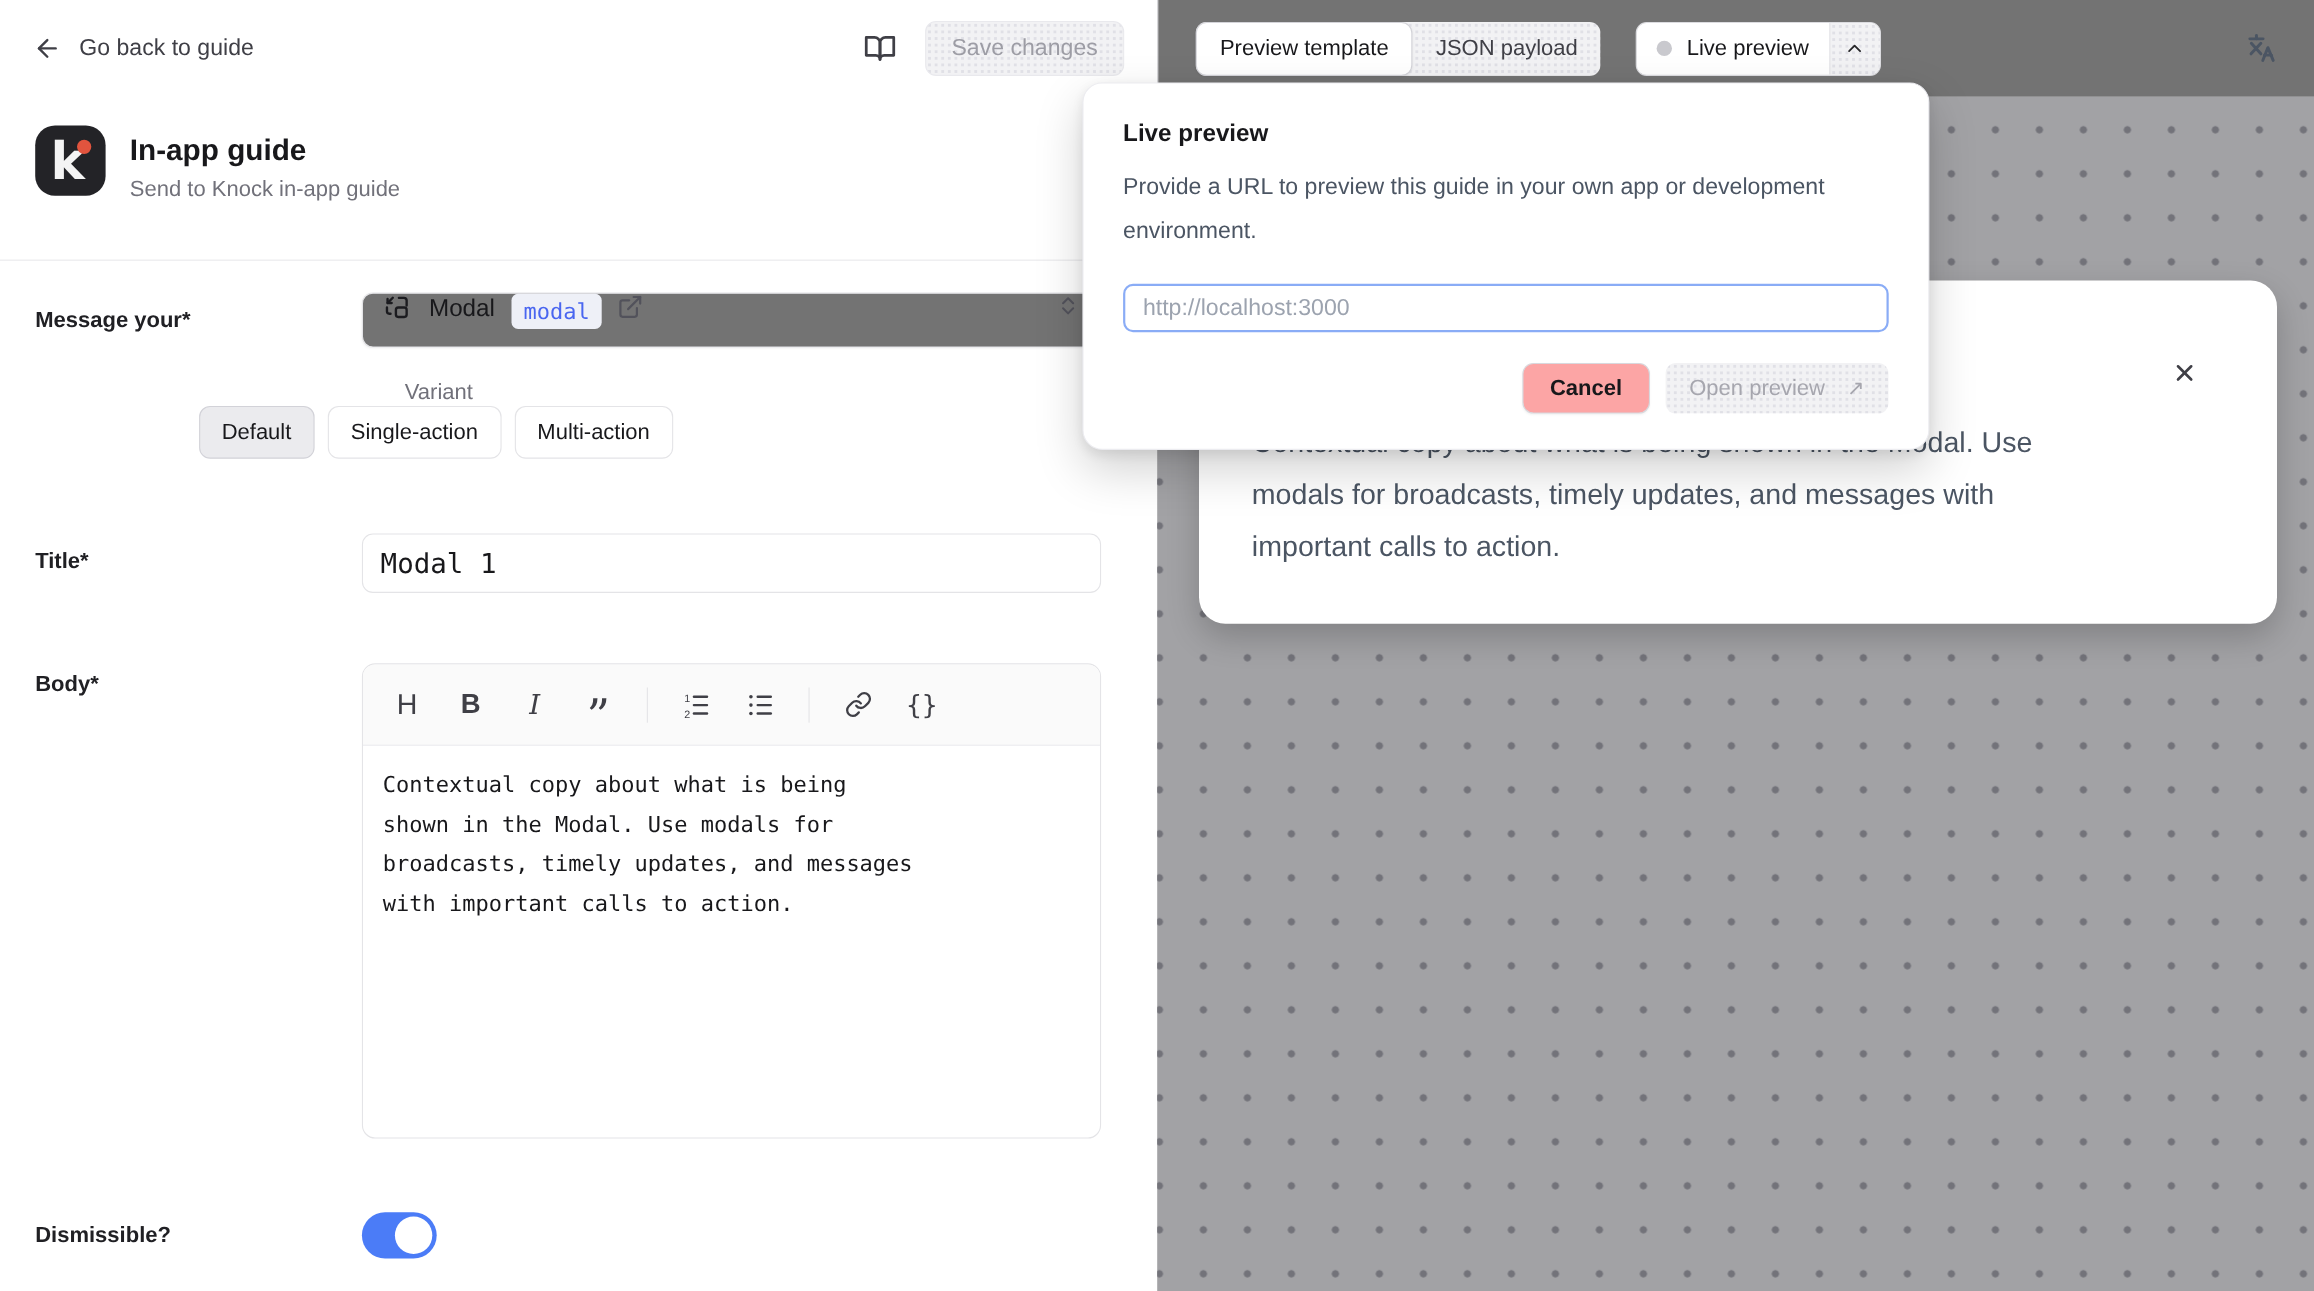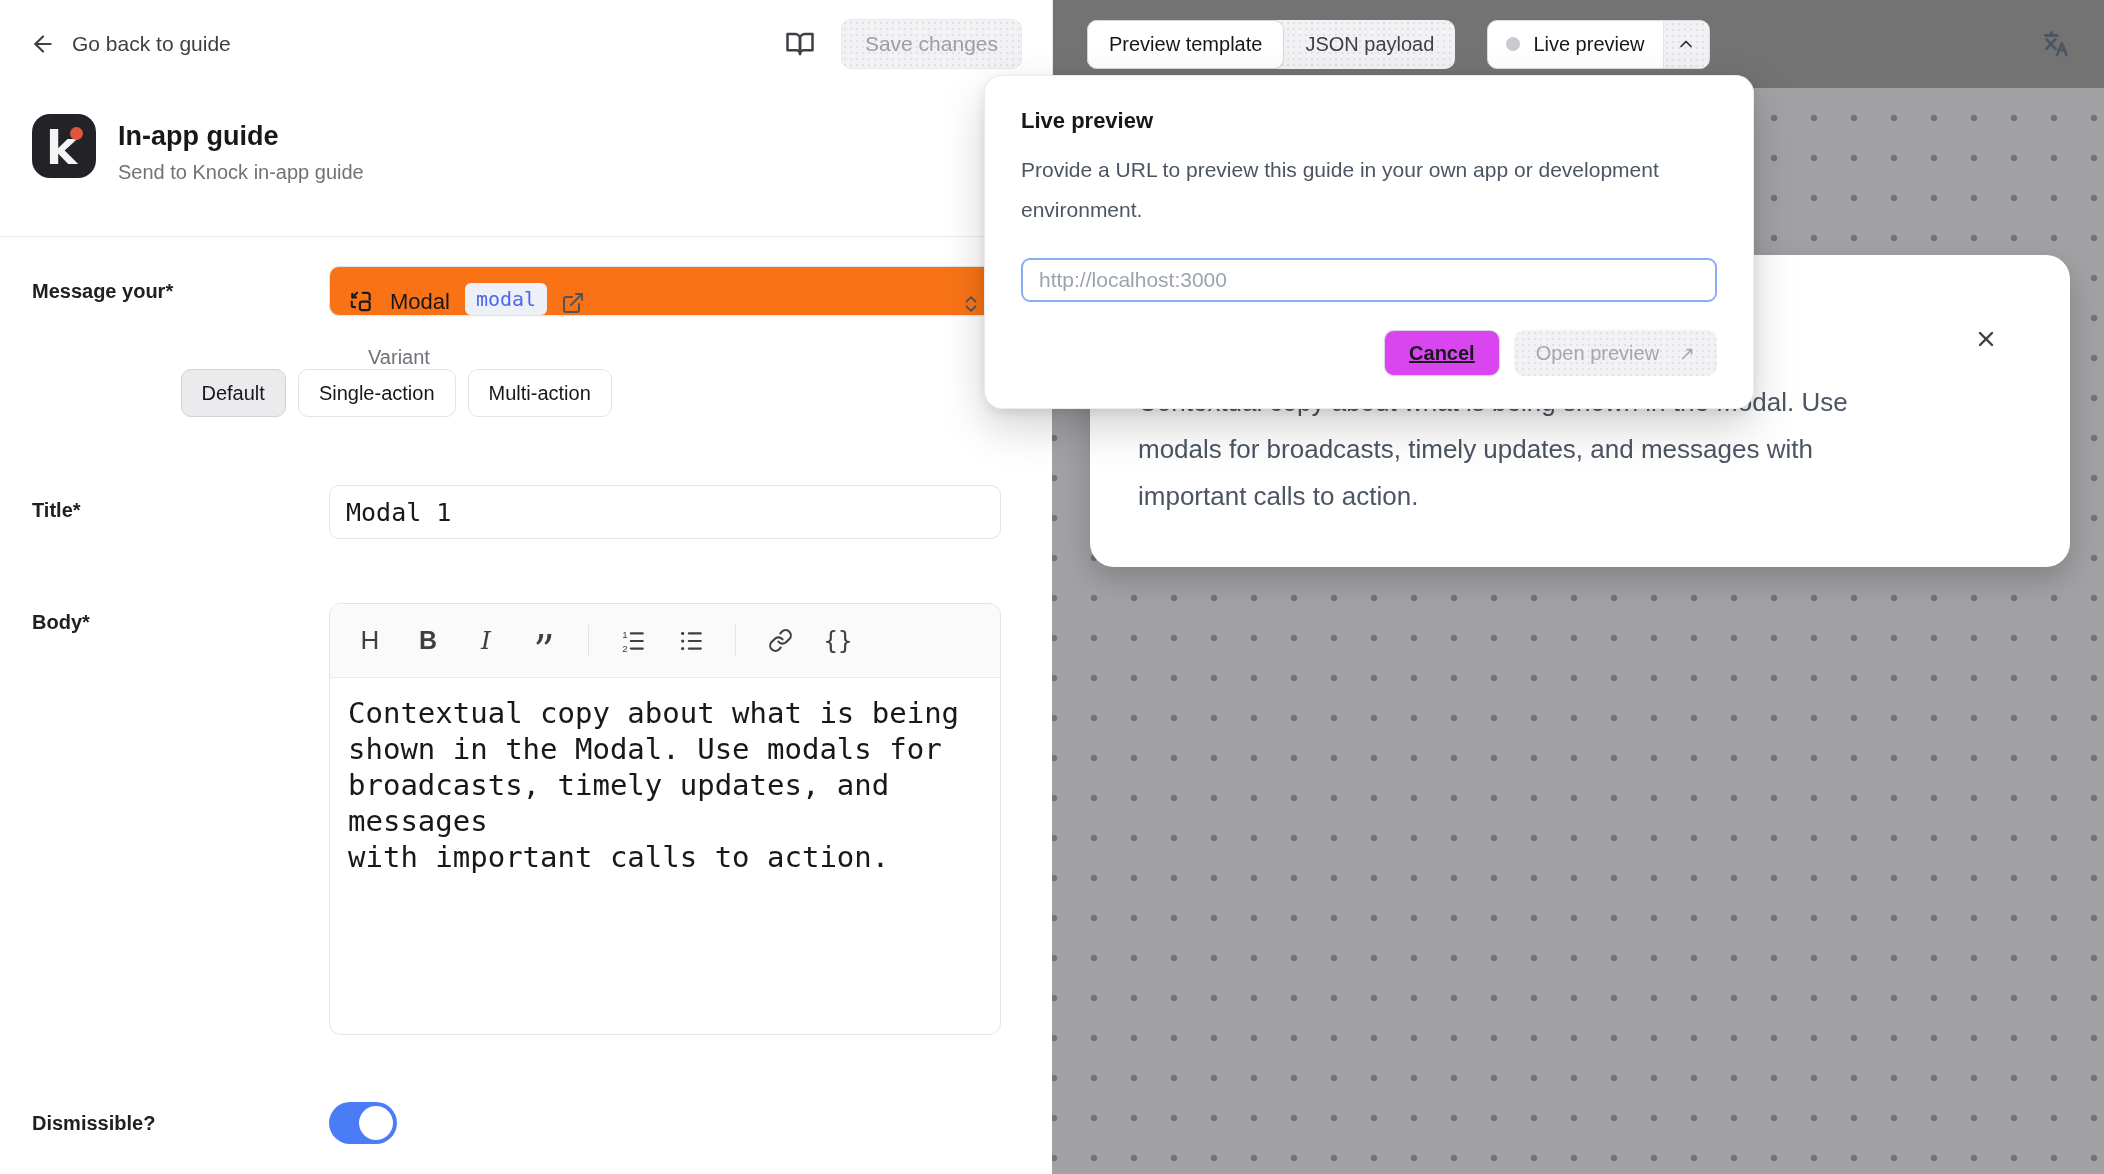--- a/index.html
+++ b/index.html
@@ -31,22 +31,22 @@
   .app-title { font-size:27px; font-weight:700; color:#18181b; margin-top:7px; }
   .app-subtitle { font-size:20px; color:#71717a; margin-top:9px; }
 
   .form { padding:29px 51px 0 32px; }
   .form-row { display:flex; }
   .form-label { width:297px; flex:0 0 auto; font-size:20px; font-weight:600; color:#202024; }
   .form-label.muted { font-weight:400; color:#71717a; }
   .row-center { align-items:center; }
   .control { width:672px; }
 
-  .select-box { height:50px; border:1px solid #e4e4e7; border-radius:10px; background:#f97316;
-    display:flex; align-items:flex-end; padding:0 18px; box-shadow:0 1px 2px rgba(0,0,0,.04); cursor:pointer; }
+  .select-box { height:50px; border:1px solid #e4e4e7; border-radius:10px; background:#737373;
+    display:flex; align-items:flex-start; padding:0 18px; box-shadow:0 1px 2px rgba(0,0,0,.04); cursor:pointer; }
   .select-value { font-size:22px; font-weight:500; color:#18181b; margin-left:16px; }
   .type-badge { margin-left:15px; background:#eef0f7; color:#4a66f0; border-radius:6px;
     padding:4px 11px; font-size:20px; font-family:"DejaVu Sans Mono", monospace; }
   .ext-link { margin-left:14px; color:#52525b; }
   .select-chevrons { margin-left:auto; color:#52525b; }
 
   .row-variant { margin-top:30px;flex-direction:column; }
   .variant-group { display:flex; gap:12px; }
   .pill { height:48px; display:flex; align-items:center; padding:0 20px; border-radius:10px;
     font-size:20px; color:#18181b; background:#fff; border:1px solid #e4e4e7; cursor:pointer; }
@@ -63,21 +63,21 @@
   .editor-toolbar { height:74px; background:#fafafa; border-bottom:1px solid #ececef;
     display:flex; align-items:center; padding:0 26px; gap:30px; color:#3f3f46; }
   .tb { display:flex; align-items:center; justify-content:center; width:28px; height:34px; cursor:pointer; }
   .tb-h { font-size:26px; font-weight:500; }
   .tb-b { font-size:25px; font-weight:700; }
   .tb-i { font-size:25px; font-style:italic; font-family:"DejaVu Serif", serif; }
   .tb-q { font-size:42px; font-family:"DejaVu Serif", serif; line-height:10px; padding-top:20px; }
   .tb-braces { font-size:24px; font-family:"DejaVu Sans Mono", monospace; }
   .tb-sep { width:1px; height:32px; background:#e4e4e7; }
   .editor-content { padding:17px 18px; font-family:"DejaVu Sans Mono", monospace;
-    font-size:29px; line-height:36px; color:#18181b; }
+    font-size:20px; line-height:36px; color:#18181b; }
 
   .row-dismiss { margin-top:67px; align-items:center; }
   .toggle { position:relative; width:68px; height:42px; border-radius:21px; background:#4b7cf7; cursor:pointer; }
   .toggle .knob { position:absolute; top:4px; right:4px; width:34px; height:34px; border-radius:50%; background:#fff; }
 
   
   .right-topbar { position:absolute; left:1052px; top:0; width:1052px; height:88px; background:#737373;
     border-left:1px solid #e8e8ec; display:flex; align-items:center; padding:0 32px 0 34px; }
   .segmented { display:flex; align-items:stretch; height:49px; border-radius:10px; }
   .seg { display:flex; align-items:center; padding:0 21px; font-size:20px; color:#3f3f46; cursor:pointer; }
@@ -106,23 +106,23 @@
   
   .popover { position:absolute; left:984px; top:75px; width:770px; z-index:50; background:#fff;
     border:1px solid #ececf0; border-radius:18px; padding:32px 36px 32px 36px;
     box-shadow:0 18px 44px rgba(0,0,0,.18), 0 4px 10px rgba(0,0,0,.08); }
   .popover-title { font-size:22px; font-weight:600; color:#18181b; }
   .popover-desc { margin-top:16px; font-size:21px; line-height:40px; color:#4b5563; max-width:645px; }
   .url-input { margin-top:28px; width:100%; height:44px; border:2px solid #8aacf6; border-radius:9px;
     padding:0 16px; font-size:21px; color:#18181b; outline:none; }
   .url-input::placeholder { color:#9ca3af; }
   .popover-actions { margin-top:28px; display:flex; justify-content:flex-end; gap:14px; }
-  .btn-cancel { height:46px; padding:0 24px; background:#d946ef; border:1px solid #d8d8dd; border-radius:10px;
+  .btn-cancel { height:46px; padding:0 24px; background:#fca5a5; border:1px solid #d8d8dd; border-radius:10px;
     font-size:20px; font-weight:600; color:#18181b; box-shadow:0 1px 2px rgba(0,0,0,.05); cursor:pointer;
-    display:flex; align-items:center;text-decoration:underline; }
+    display:flex; align-items:center; }
   .btn-open { height:46px; padding:0 22px; border:none; border-radius:10px; font-size:20px; color:#a6a6ae;
     display:flex; align-items:center; gap:20px; }
   .btn-open .arr { font-size:19px; }
 </style>
 </head>
 <body>
 
 <div id="app">
 
   <div class="left-panel">

